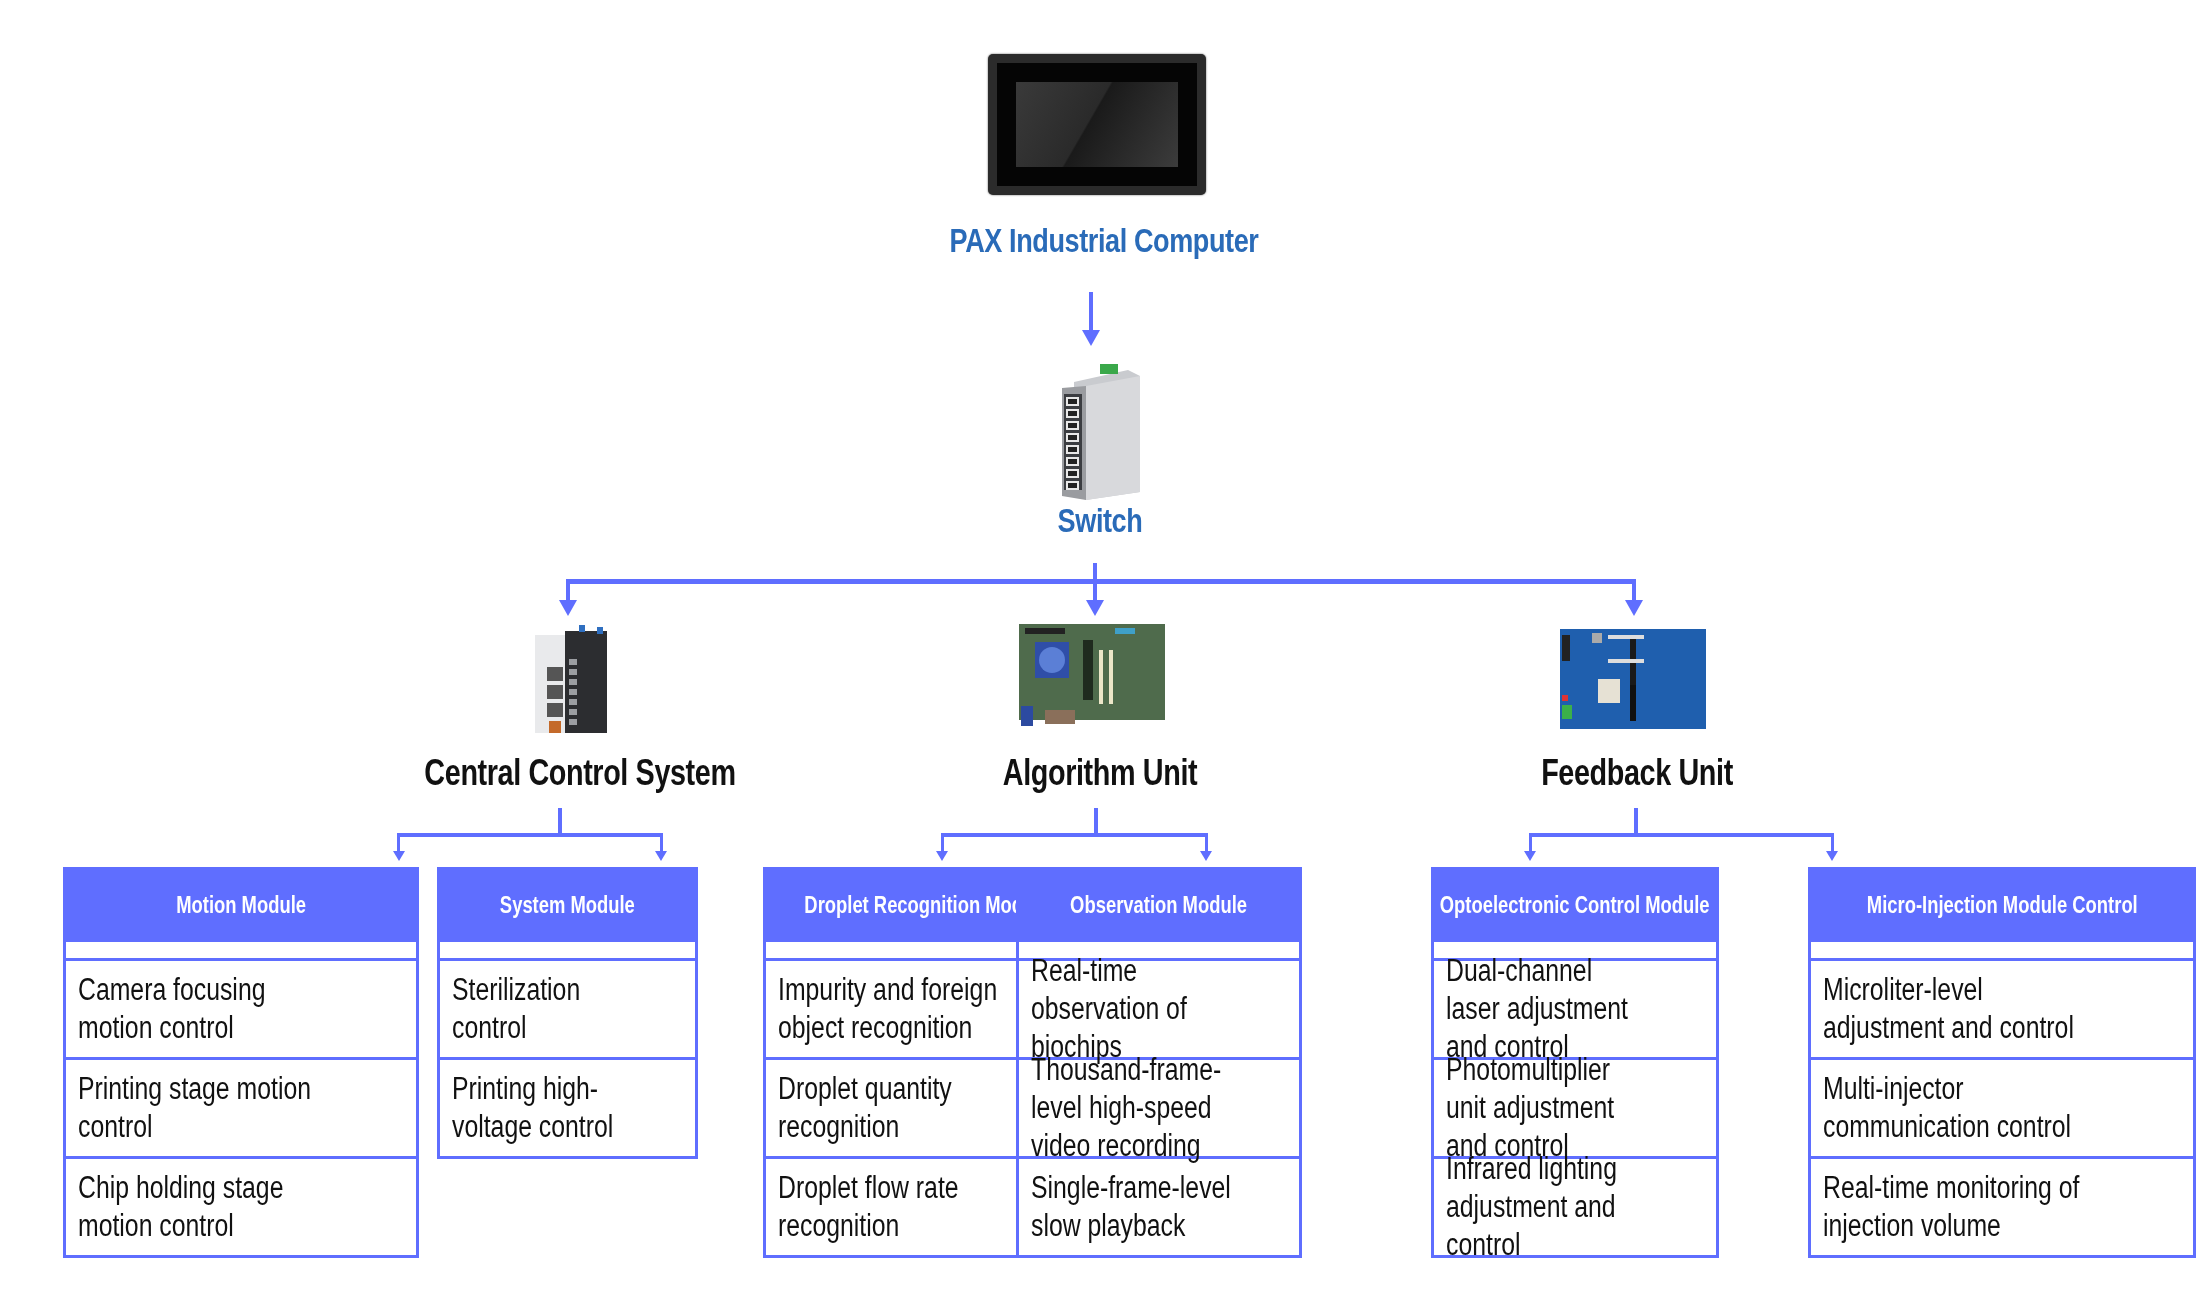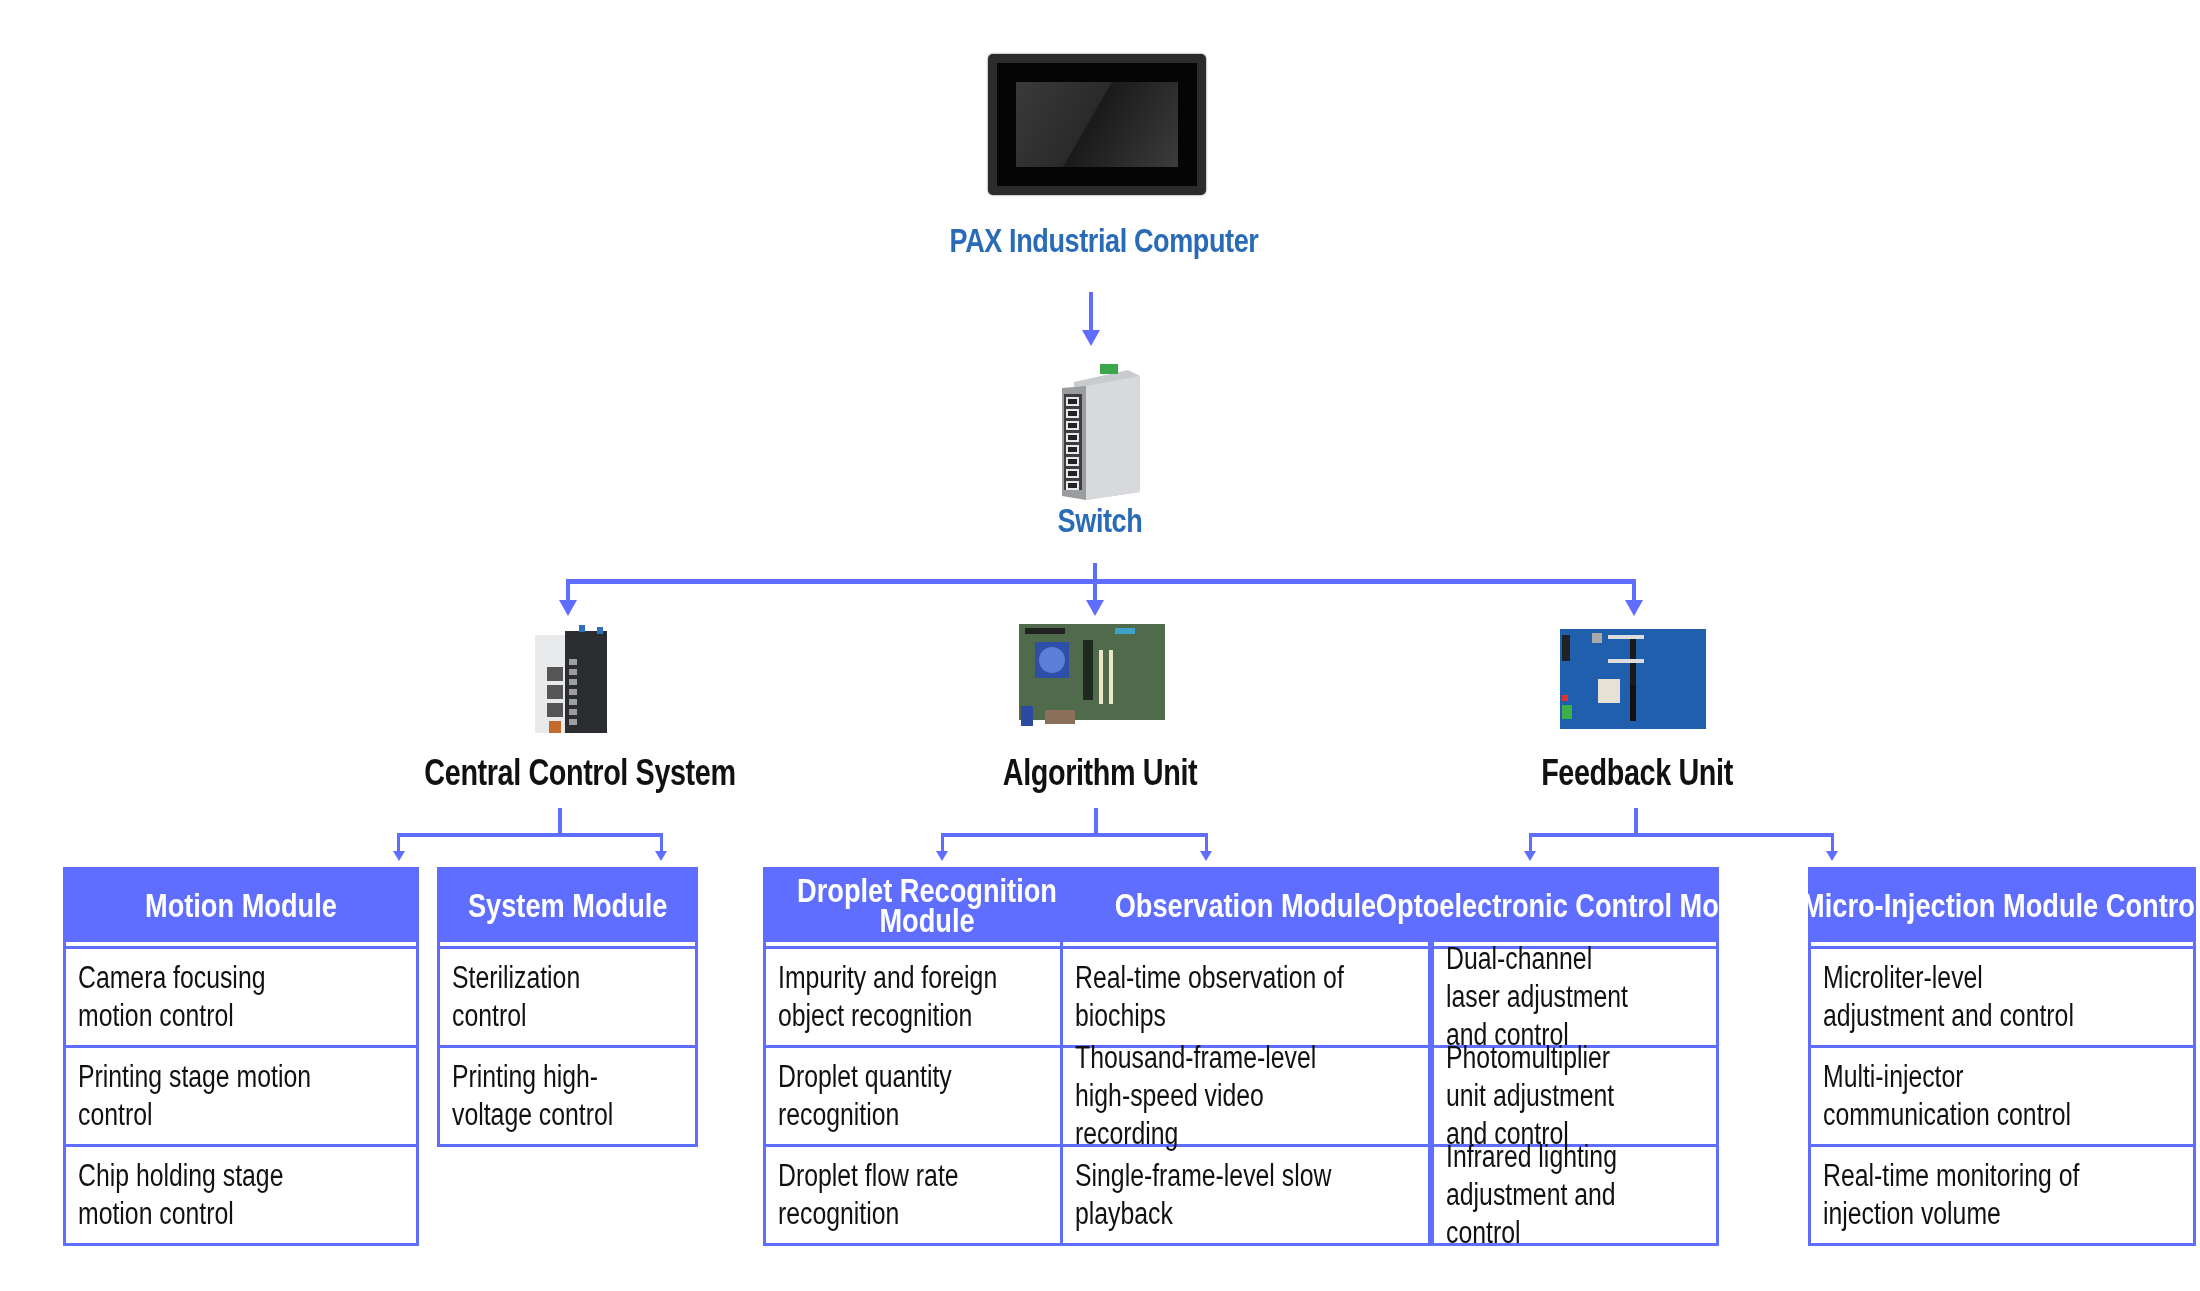--- a/index.html
+++ b/index.html
@@ -10,22 +10,22 @@
                 transform: scaleX(0.82); transform-origin: center; white-space: nowrap; text-align: center; }
   .unit-label { color: #111; font-weight: bold; font-size: 36px; letter-spacing: -0.5px;
                 transform: scaleX(0.80); transform-origin: center; white-space: nowrap; text-align: center; }
   .conn { position: absolute; background: #5F6EFF; }
   .arrow-head { position: absolute; width: 0; height: 0; border-left: 9px solid transparent;
                 border-right: 9px solid transparent; border-top: 16px solid #5F6EFF; }
   .arrow-head.small { border-left-width: 6px; border-right-width: 6px; border-top-width: 10px; }
 
   .module { position: absolute; border: 3px solid #5F6EFF; box-sizing: border-box; background: #fff; }
   .module .hdr { background: #5F6EFF; color: #fff; height: 75px; display: flex; align-items: center;
-                 justify-content: center; text-align: center; font-weight: bold; font-size: 34px;
-                 line-height: 30px; margin: -3px -3px 4px -3px; }
+                 justify-content: center; text-align: center; font-weight: bold; font-size: 23px;
+                 line-height: 30px; margin: -3px -3px 16px -3px; }
   .module .hdr span { display: inline-block; transform: scaleX(0.80); transform-origin: center; }
   .module .row { height: 99px; border-top: 3px solid #5F6EFF; box-sizing: border-box; display: flex;
                  align-items: center; padding: 0 12px; font-size: 31px; line-height: 38px; color: #111; }
   .module .row:first-of-type { border-top: none; }
   .module .row span { display: inline-block; transform: scaleX(0.80); transform-origin: left center;
                       width: 125%; }
 
   
   .monitor { left: 988px; top: 54px; width: 218px; height: 141px; background: #2b2b2b;
              border-radius: 5px; box-shadow: 0 0 2px #555; }
@@ -193,21 +193,21 @@
       <span>Impurity and foreign object recognition</span>
     </div>
   <div class="row">
       <span>Droplet quantity recognition</span>
     </div>
   <div class="row">
       <span>Droplet flow rate recognition</span>
     </div>
 </div>
 
-<div class="module" style="left:1060px; top:867px; width:371px;">
+<div class="module" style="left:1016px; top:867px; width:286px;">
   <div class="hdr">
       <span>Observation Module</span>
     </div>
   <div class="row">
       <span>Real-time observation of biochips</span>
     </div>
   <div class="row">
       <span>Thousand-frame-level high-speed video recording</span>
     </div>
   <div class="row">

